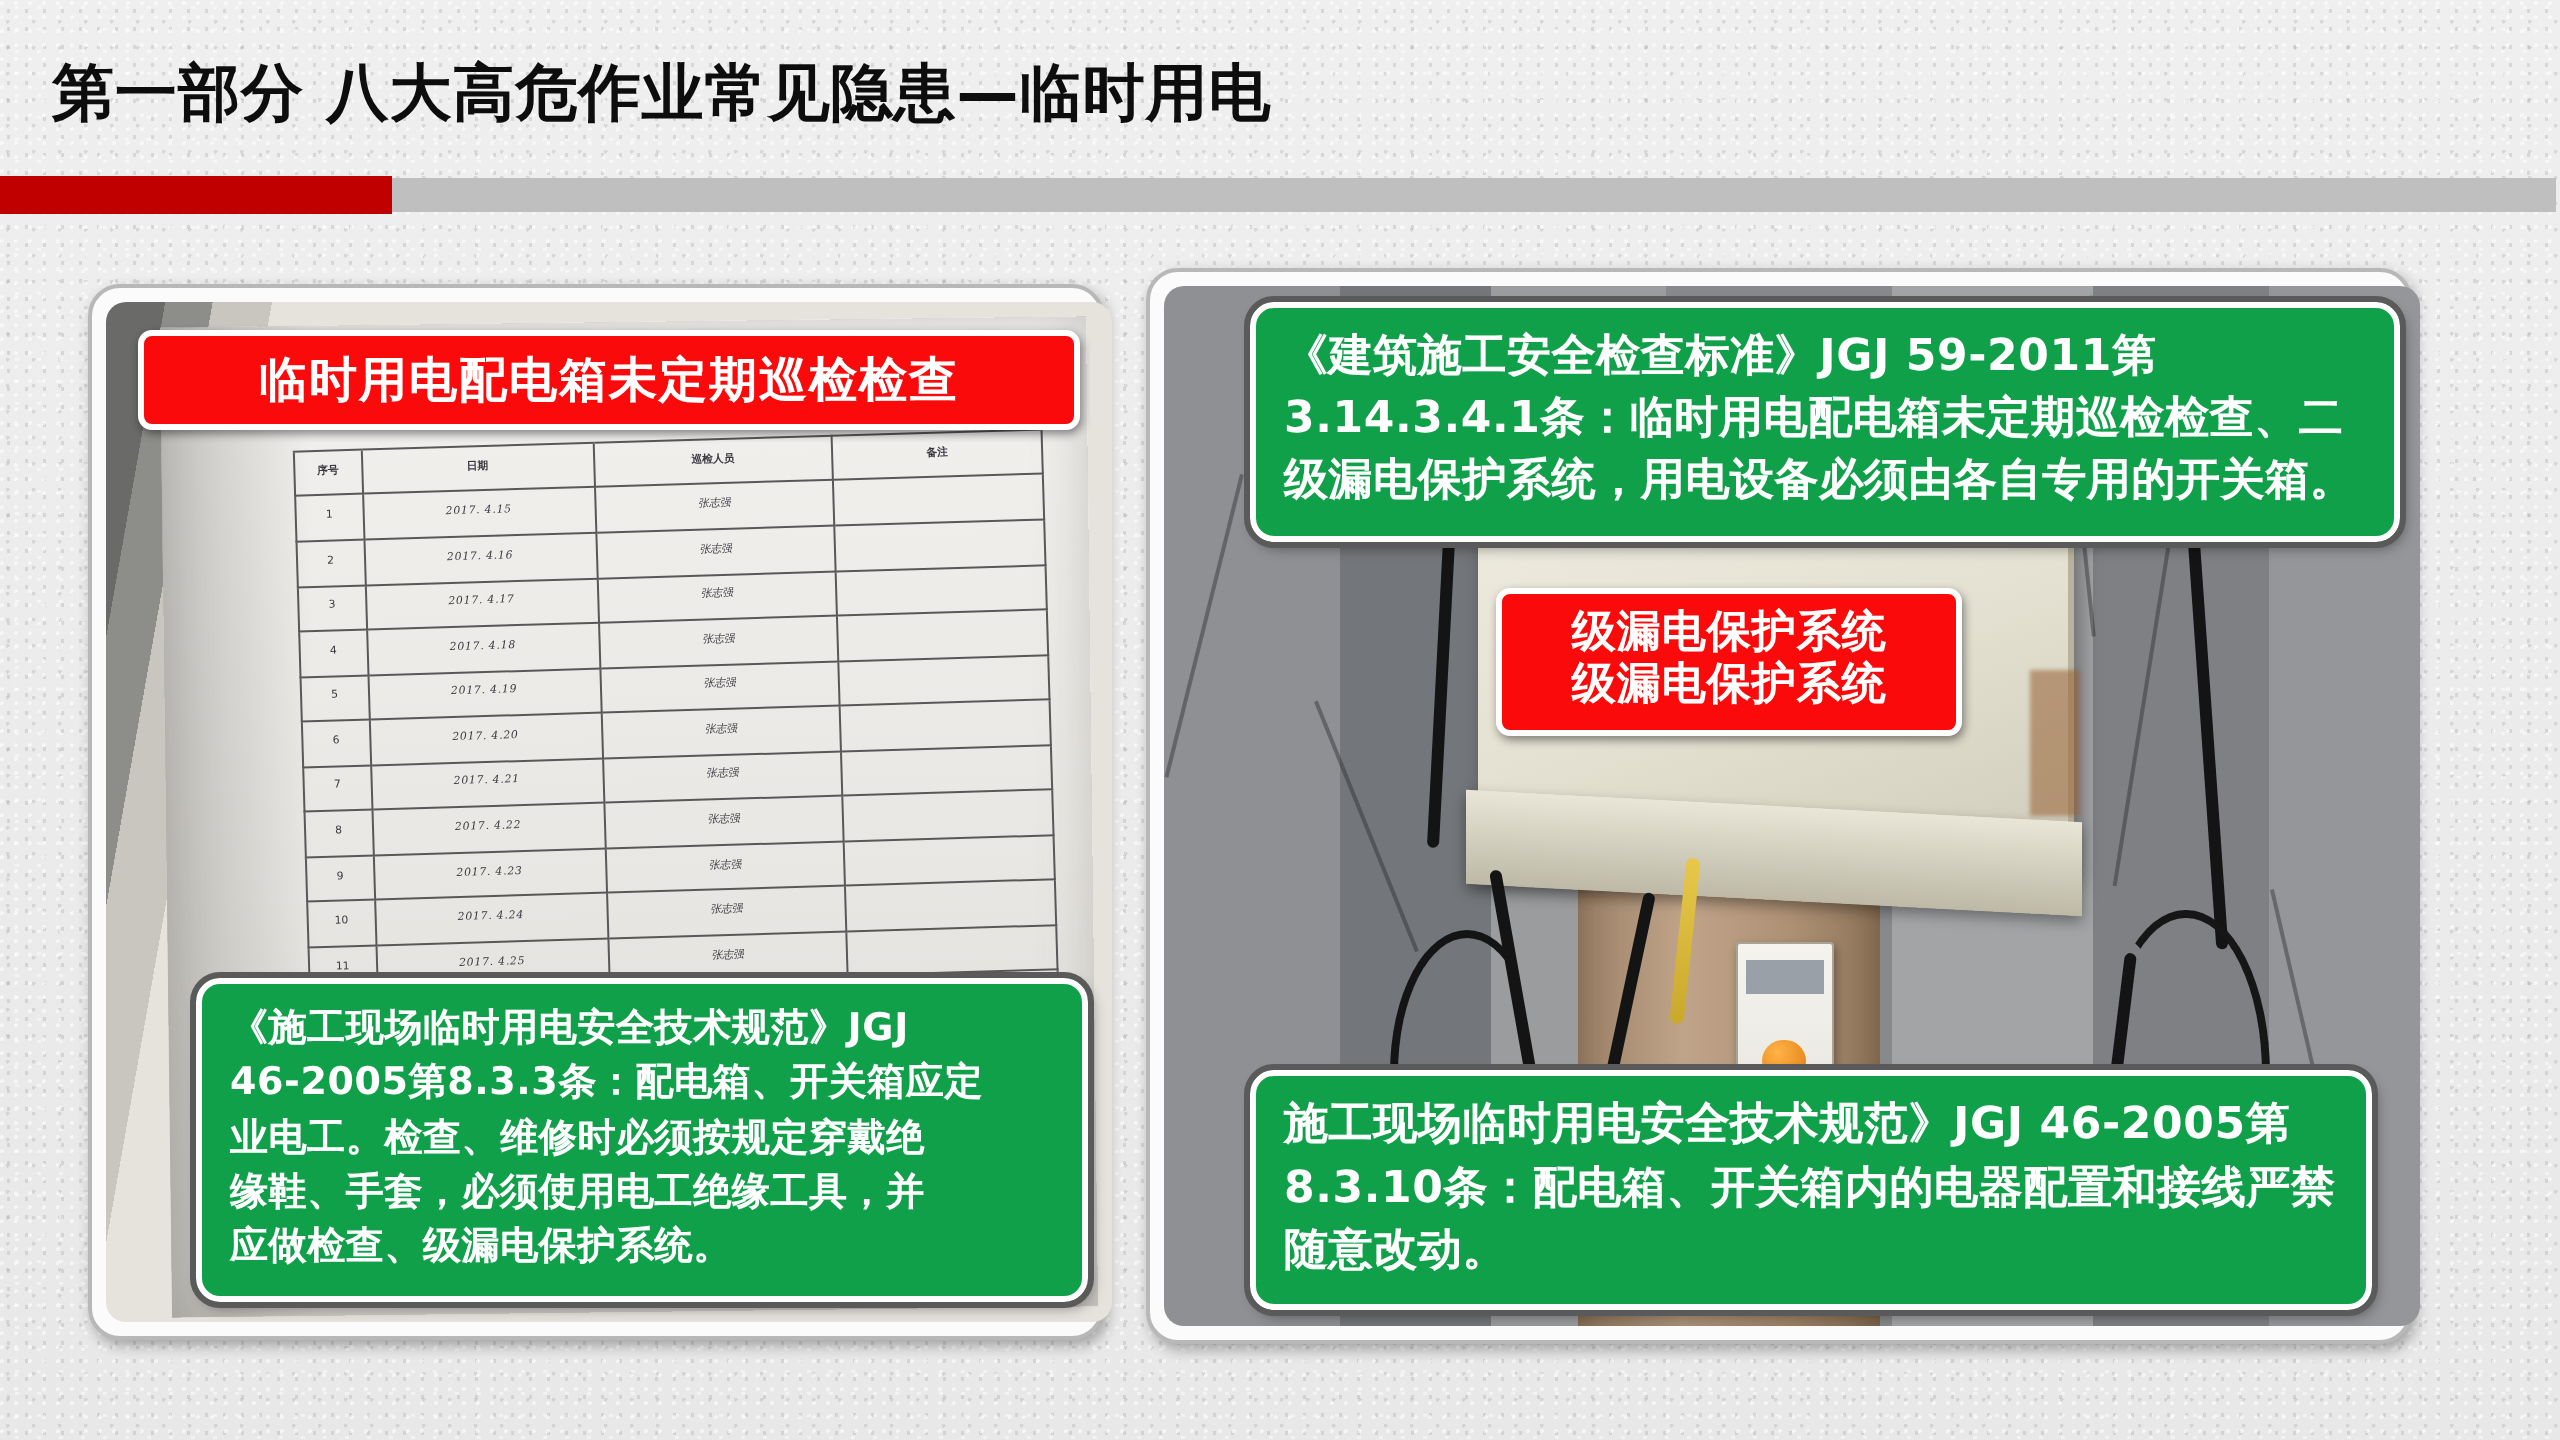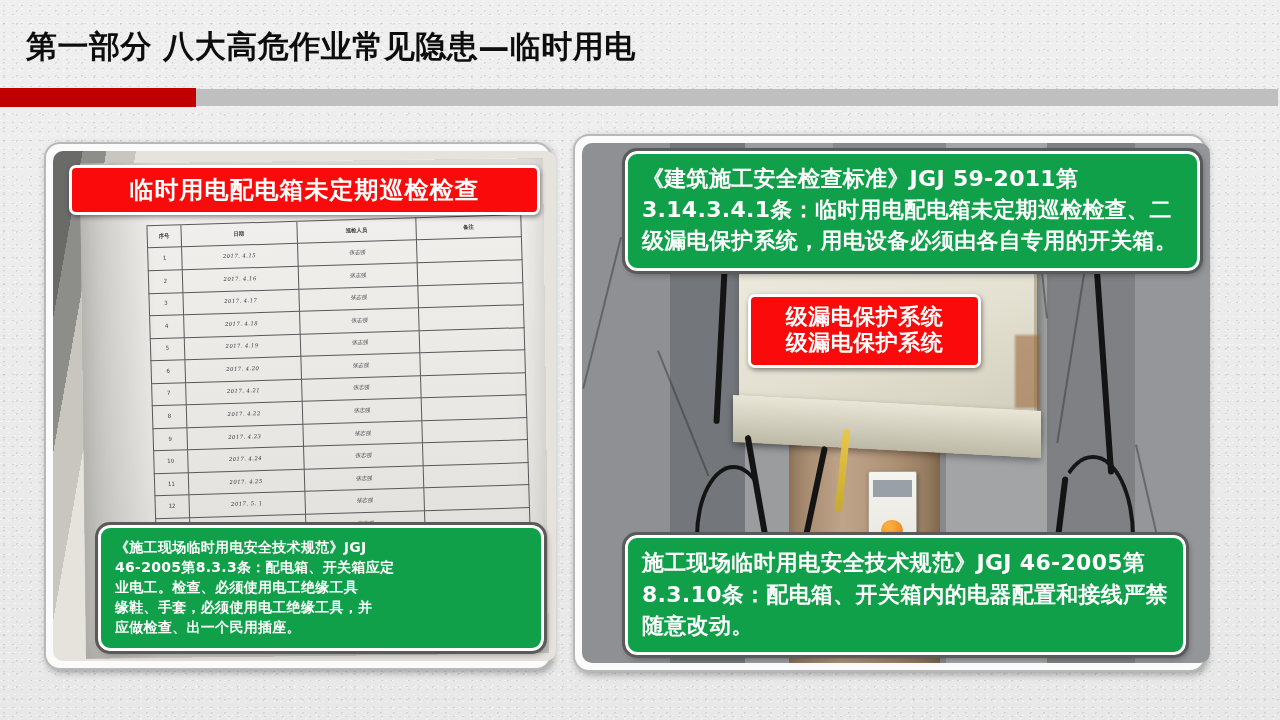--- a/index.html
+++ b/index.html
@@ -279,21 +279,21 @@
     margin-left: 33px;
   }
   .greenbox p {
     margin: 0;
     font-size: 22px;
     line-height: 1.42;
     letter-spacing: .3px;
     white-space: nowrap;
   }
   .gb-left   { left: 12px; bottom: 10px; right: 12px; }
-  .gb-left p { font-size: 14px; line-height: 1.43; }
+  .gb-left p { font-size: 19px; line-height: 1.43; }
   .gb-top    { left: 10px; top: 8px; right: 10px; }
   .gb-bottom { left: 10px; bottom: 8px; right: 24px; }
 </style>
 </head>
 <body>
 
 <div class="slide">
 
   <div class="title">第一部分  八大高危作业常见隐患—临时用电</div>
   <div class="rule-wrap">
@@ -424,23 +424,23 @@
               </tr>
             </tbody>
         </table>
       </div>
 
       <div class="redbox redbox-left">临时用电配电箱未定期巡检检查</div>
 
       <div class="greenbox gb-left">
         <p>《施工现场临时用电安全技术规范》JGJ</p>
         <p>46-2005第8.3.3条：配电箱、开关箱应定</p>
-        <p>业电工。检查、必须使用电工绝缘工具</p>
+        <p>业电工。检查、维修时必须按规定穿戴绝</p>
         <p>缘鞋、手套，必须使用电工绝缘工具，并</p>
-        <p>应做检查、出一个民用插座。</p>
+        <p>应做检查、级漏电保护系统。</p>
       </div>
     </div>
   </div>
 
   <div class="panel panel-right">
     <div class="photo photo-box">
 
       <div class="wall-crack" style="left:6%;top:18%;width:1.5px;height:30%;transform:rotate(14deg);"></div>
       <div class="wall-crack" style="left:12%;top:40%;width:1.5px;height:26%;transform:rotate(-22deg);"></div>
       <div class="wall-crack" style="left:80%;top:24%;width:1.5px;height:34%;transform:rotate(9deg);"></div>

